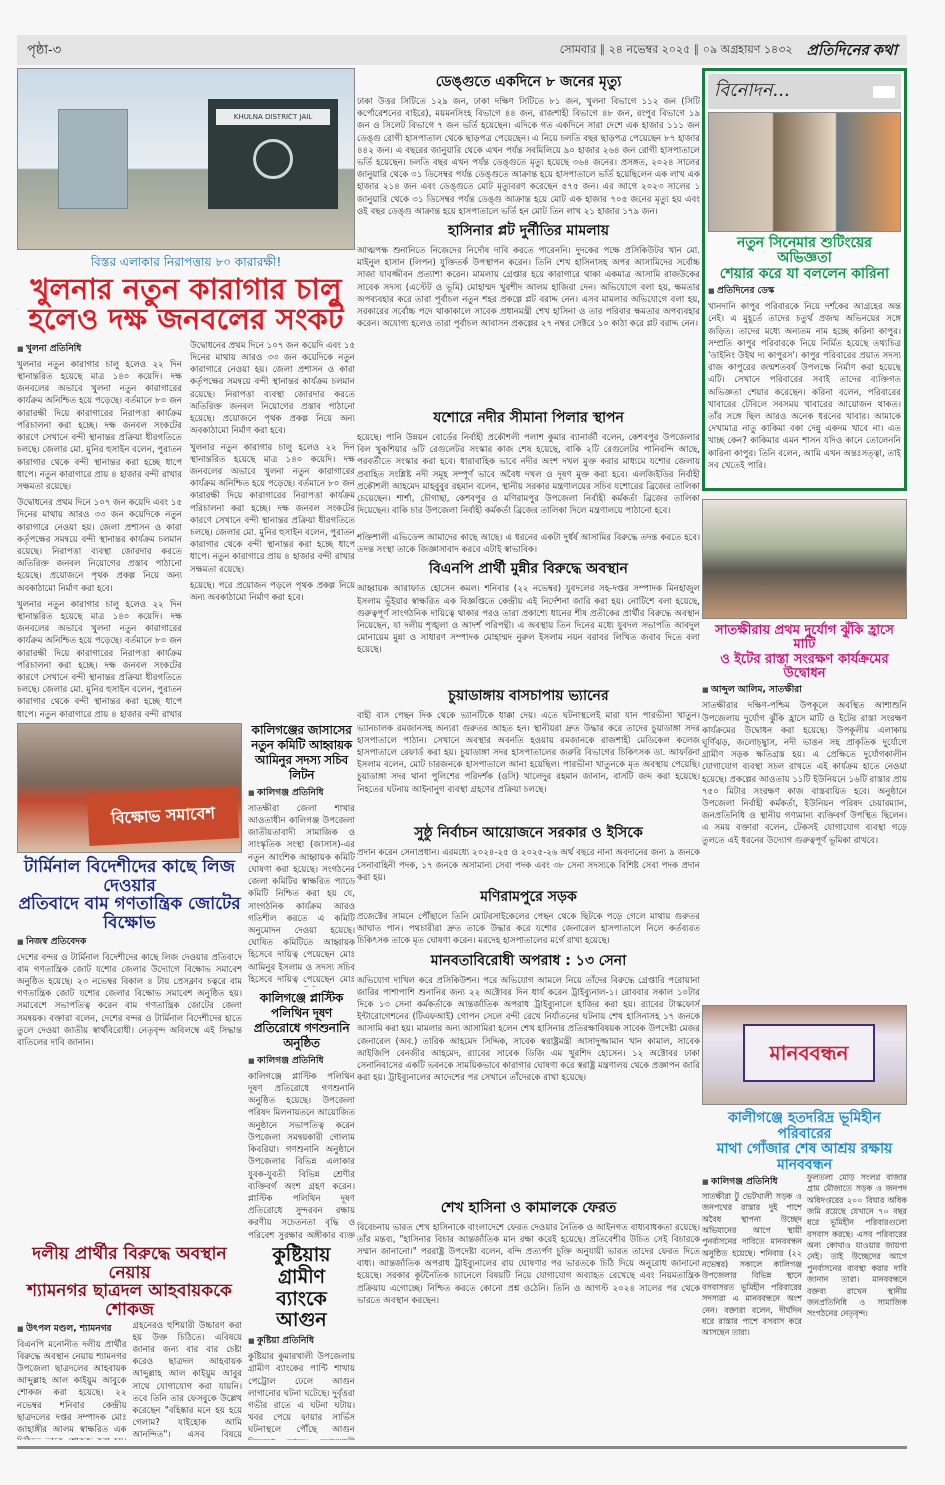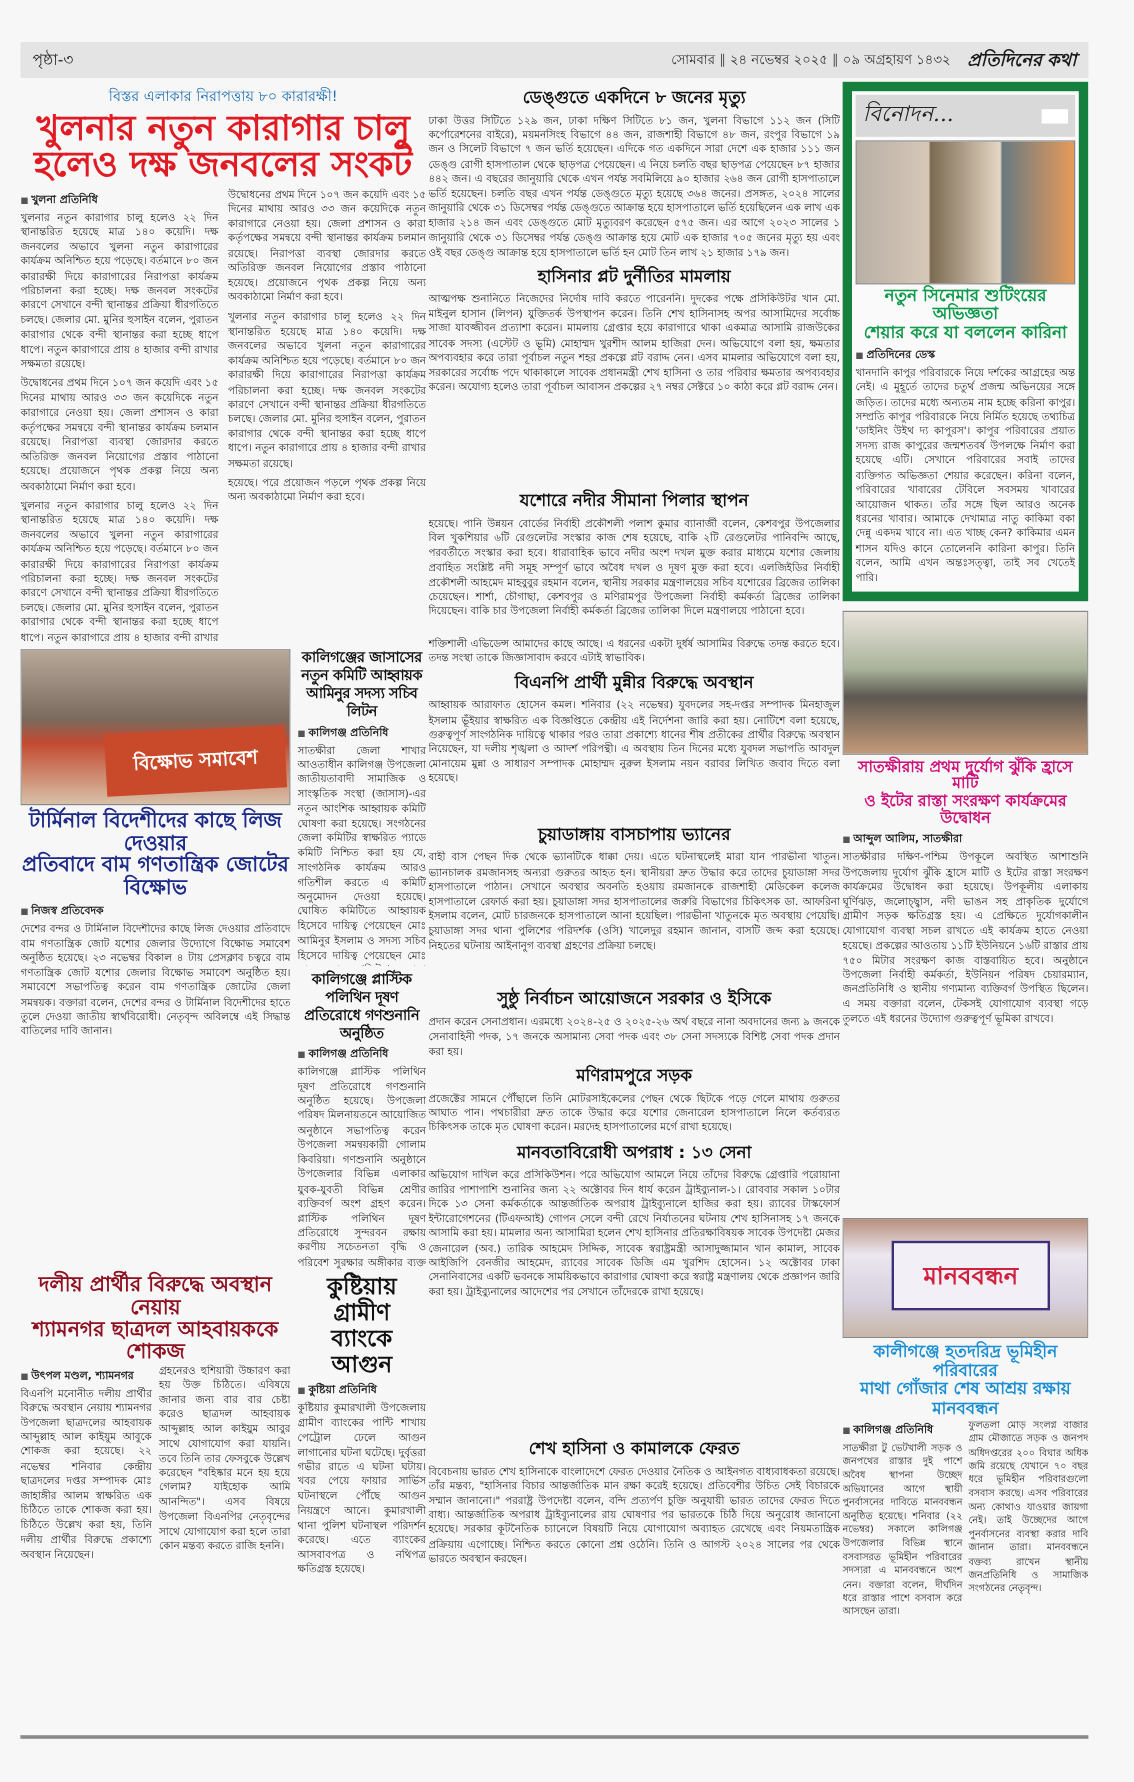--- a/index.html
+++ b/index.html
@@ -2,21 +2,21 @@
 <html><head>
 <meta charset="utf-8">
 <style>
   * { box-sizing: border-box; margin: 0; padding: 0; }
   html, body { width: 945px; height: 1485px; background: #f2f2f2; overflow: hidden; }
   body { font-family: "DejaVu Sans", sans-serif; color: #222; position: relative; }
   .page { position: absolute; left: 0; top: 0; width: 945px; height: 1485px; background: #f7f7f7; }
   .masthead { position: absolute; left: 17px; top: 35px; width: 890px; height: 30px; background: #e4e4e4; display: flex; align-items: center; justify-content: space-between; padding: 0 10px; }
   .page-no { font-size: 13px; color: #222; }
   .dateline { font-size: 11px; color: #333; display: flex; align-items: center; gap: 14px; text-align: right; }
-  .brand { font-size: 15px; font-weight: bold; font-style: italic; color: #1a1a1a; font-family: Liberation Sans, sans-serif; }
+  .brand { font-size: 15px; font-weight: bold; font-style: italic; color: #1a1a1a; font-family: Liberation Serif, serif; }
   .col { position: absolute; overflow: hidden; }
   .col-left { left: 17px; top: 68px; width: 338px; height: 1372px; }
   .col-mid { left: 357px; top: 68px; width: 343px; height: 1372px; }
   .col-right { left: 702px; top: 68px; width: 205px; height: 1372px; }
   .photo { position: relative; overflow: hidden; border: 1px solid #888; }
   .ph-sky { background: linear-gradient(180deg,#c9d9e6 0%,#e8eef2 55%,#9aa59a 56%,#c8c0b0 100%); }
   .ph-crowd { background: linear-gradient(180deg,#b8a89a 0%,#7a6a5e 45%,#c24a30 60%,#d8c0a8 100%); }
   .ph-karina { background: linear-gradient(90deg,#b9b0a5 0%,#d6c7b8 33%,#7c6a52 34%,#e5d7c5 66%,#6a7a80 67%,#e69a5a 100%); }
   .ph-site { background: linear-gradient(180deg,#e9e3dc 0%,#a9b39a 40%,#5d5852 60%,#c49a78 100%); }
   .ph-manab { background: linear-gradient(180deg,#b68f7c 0%,#ece6f0 30%,#d6cfdd 70%,#c8b7a8 100%); }
@@ -28,41 +28,48 @@
   .hl-maroon { color: #8f1020; font-weight: bold; text-align: center; line-height: 1.1; }
   .hl-green { color: #0d9a4a; font-weight: bold; text-align: center; line-height: 1.1; }
   .hl-magenta { color: #d0107a; font-weight: bold; text-align: center; line-height: 1.1; }
   .hl-cyan { color: #1b8fd4; font-weight: bold; text-align: center; line-height: 1.1; }
   .hl-black { color: #111; font-weight: bold; text-align: center; line-height: 1.15; }
   .sub-hl { font-size: 14px; color: #111; text-align: center; font-weight: bold; margin: 2px 0 1px; }
   .byline { font-size: 9px; font-weight: bold; margin: 2px 0; }
   .byline::before { content: "■ "; color: #555; font-size: 7px; }
   .body-text { font-size: 8.6px; line-height: 1.42; text-align: justify; color: #2a2a2a; }
   .two-col { display: grid; grid-template-columns: 1fr 1fr; gap: 8px; }
-  .box { border: 8px solid #15803d; padding: 4px 6px; background: #fafafa; }
+  .box { border: 3px solid #15803d; padding: 4px 6px; background: #fafafa; }
   .section-tag { background: #d9d9d9; font-size: 18px; font-style: italic; font-family: "DejaVu Serif", serif; padding: 2px 6px; display: flex; justify-content: space-between; align-items: center; }
   .tag-white { width: 22px; height: 12px; background: #fff; }
   .rule-bottom { position: absolute; left: 17px; top: 1446px; width: 890px; height: 3px; background: #8a8a8a; }
   .small-hl { font-size: 12px; color: #111; font-weight: bold; text-align: center; line-height: 1.25; letter-spacing: -0.3px; }
   .filler { color: #555; }
 </style>
 </head>
 <body>
 
 <div class="page">
 
   <div class="masthead">
     <span class="page-no">পৃষ্ঠা-৩</span>
     <div class="dateline">
       <span><span>সোমবার</span> <span class="filler">∥</span> <span>২৪ নভেম্বর ২০২৫</span> <span class="filler">∥</span> <span>০৯ অগ্রহায়ণ ১৪৩২</span></span>
       <span class="brand">প্রতিদিনের কথা</span>
     </div>
   </div>
 
   <div class="col col-left">
+    <div class="photo ph-sky" style="height:182px;">
+      <div style="position:absolute;left:40px;top:40px;width:70px;height:100px;background:#a4b4bd;border:1px solid #7a8a90;"></div>
+      <div style="position:absolute;left:190px;top:30px;width:130px;height:110px;background:#2f3a3a;">
+        <div style="position:absolute;left:8px;top:10px;width:114px;height:16px;background:#e8ecec;color:#333;font-size:7px;text-align:center;line-height:16px;">KHULNA DISTRICT JAIL</div>
+        <div style="position:absolute;left:45px;top:40px;width:40px;height:40px;border-radius:50%;border:3px solid #cfd8d8;"></div>
+      </div>
+    </div>
     <div class="kicker">বিস্তর এলাকার নিরাপত্তায় ৮০ কারারক্ষী!</div>
     <div class="hl-red" style="font-size:29px;">খুলনার নতুন কারাগার চালু</div>
     <div class="hl-red" style="font-size:29px;margin-bottom:4px;">হলেও দক্ষ জনবলের সংকট</div>
     <div class="two-col" style="height:380px;overflow:hidden;">
       <div>
         <div class="byline">খুলনা প্রতিনিধি</div>
         <div class="body-text">খুলনার নতুন কারাগার চালু হলেও ২২ দিন স্থানান্তরিত হয়েছে মাত্র ১৪০ কয়েদি। দক্ষ জনবলের অভাবে খুলনা নতুন কারাগারের কার্যক্রম অনিশ্চিত হয়ে পড়েছে। বর্তমানে ৮০ জন কারারক্ষী দিয়ে কারাগারের নিরাপত্তা কার্যক্রম পরিচালনা করা হচ্ছে। দক্ষ জনবল সংকটের কারণে সেখানে বন্দী স্থানান্তর প্রক্রিয়া ধীরগতিতে চলছে। জেলার মো. মুনির হুসাইন বলেন, পুরাতন কারাগার থেকে বন্দী স্থানান্তর করা হচ্ছে ধাপে ধাপে। নতুন কারাগারে প্রায় ৪ হাজার বন্দী রাখার সক্ষমতা রয়েছে।</div>
         <div class="body-text" style="margin-top:4px;">উদ্বোধনের প্রথম দিনে ১০৭ জন কয়েদি এবং ১৫ দিনের মাথায় আরও ৩৩ জন কয়েদিকে নতুন কারাগারে নেওয়া হয়। জেলা প্রশাসন ও কারা কর্তৃপক্ষের সমন্বয়ে বন্দী স্থানান্তর কার্যক্রম চলমান রয়েছে। নিরাপত্তা ব্যবস্থা জোরদার করতে অতিরিক্ত জনবল নিয়োগের প্রস্তাব পাঠানো হয়েছে। প্রয়োজনে পৃথক প্রকল্প নিয়ে অন্য অবকাঠামো নির্মাণ করা হবে।</div>
         <div class="body-text" style="margin-top:4px;">খুলনার নতুন কারাগার চালু হলেও ২২ দিন স্থানান্তরিত হয়েছে মাত্র ১৪০ কয়েদি। দক্ষ জনবলের অভাবে খুলনা নতুন কারাগারের কার্যক্রম অনিশ্চিত হয়ে পড়েছে। বর্তমানে ৮০ জন কারারক্ষী দিয়ে কারাগারের নিরাপত্তা কার্যক্রম পরিচালনা করা হচ্ছে। দক্ষ জনবল সংকটের কারণে সেখানে বন্দী স্থানান্তর প্রক্রিয়া ধীরগতিতে চলছে। জেলার মো. মুনির হুসাইন বলেন, পুরাতন কারাগার থেকে বন্দী স্থানান্তর করা হচ্ছে ধাপে ধাপে। নতুন কারাগারে প্রায় ৪ হাজার বন্দী রাখার সক্ষমতা রয়েছে।</div>
       </div>

